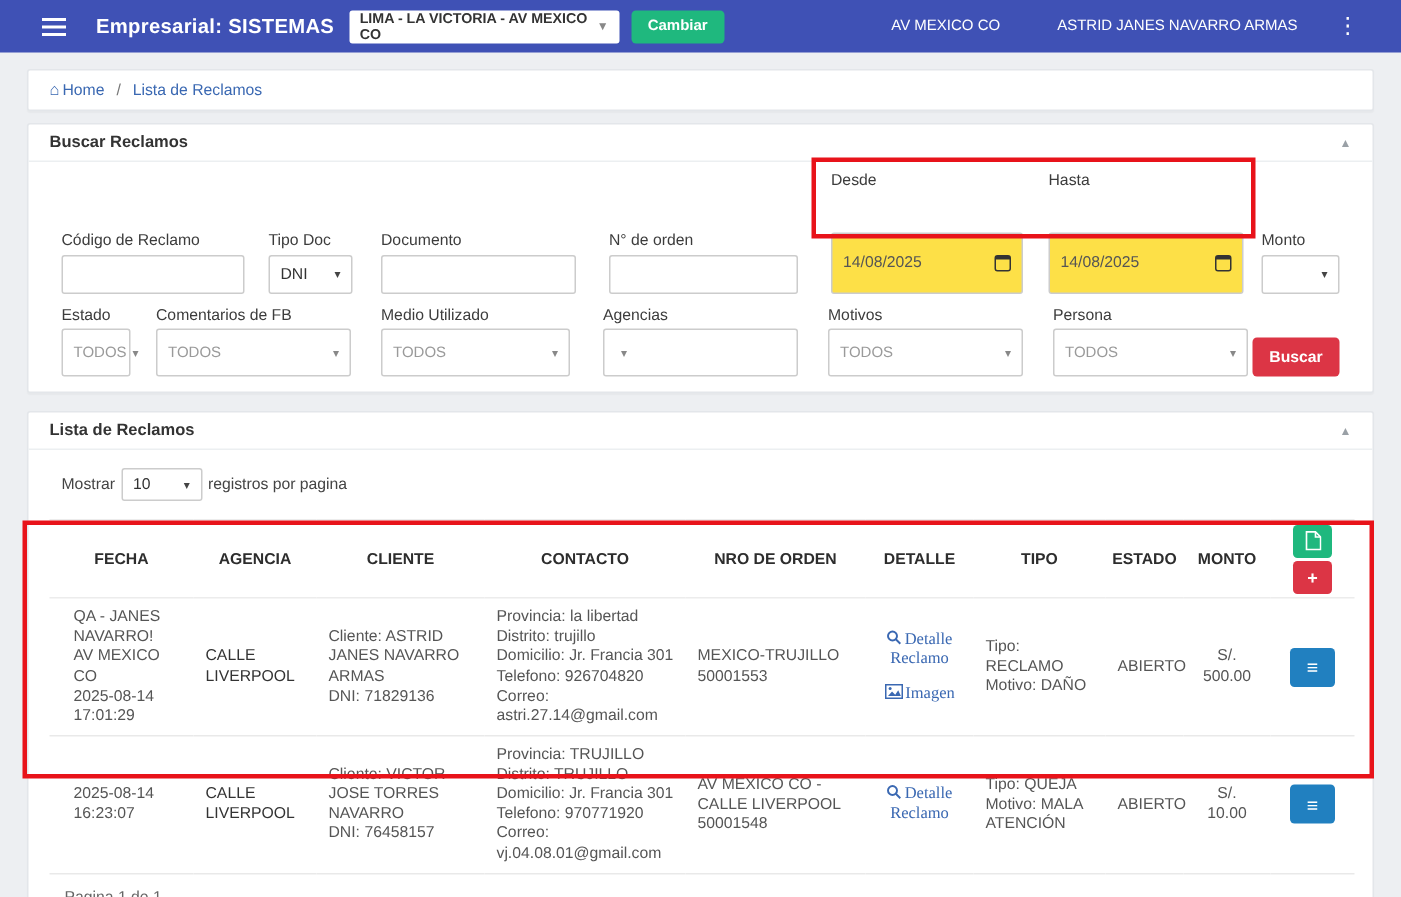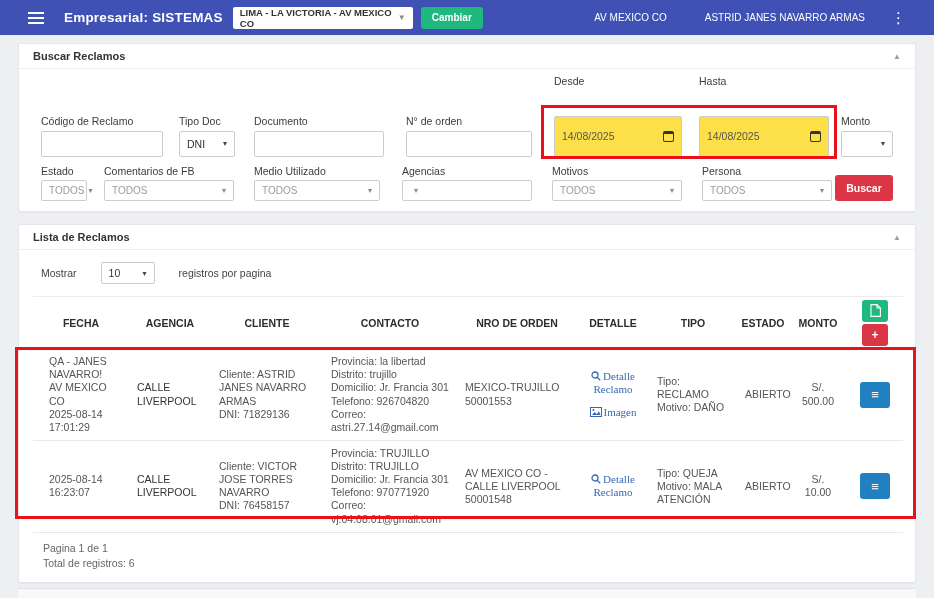--- a/index.html
+++ b/index.html
@@ -33,37 +33,37 @@
   .home-ico { font-size:11px; margin-right:2px; }
   
   .filter-card { margin-top:8px; }
   .filter-body { padding:6px 22px 10px; }
   .frow { display:flex; align-items:flex-end; }
   .frow2 { margin-top:8px; }
   .fgroup label { display:block; font-size:10.5px; color:#3c3c3c; margin-bottom:3px; line-height:1.2; }
   .tin { width:100%; height:26px; border:1px solid #ccc; border-radius:2px; font-size:10.5px; padding:0 6px; color:#333; font-family:inherit; }
   .sel { border:1px solid #ccc; border-radius:2px; background:#fff; display:flex; align-items:center; justify-content:space-between; padding:0 7px; cursor:pointer; }
   .sel .caret { color:#888; font-size:8px; margin-left:4px; }
-  .sel-sm { height:21px; font-size:10px; color:#9a9a9a; }
+  .sel-sm { height:32px; font-size:10px; color:#9a9a9a; }
   .sel-nat { height:26px; font-size:10.5px; color:#333; }
   .sel-nat .caret { color:#444; }
   .date-in { height:41px; border:1px solid #ccc; border-radius:2px; display:flex; align-items:center; justify-content:space-between; padding:0 7px; font-size:10.5px; color:#555; cursor:pointer; background:#fde047;margin-top:28px; }
   .cal-ico { width:11px; height:11px; border:1px solid #333; border-top-width:3px; border-radius:2px; }
   .w-codigo{width:122px;margin-right:16px}.w-tipodoc{width:56px;margin-right:19px}
   .w-doc{width:130px;margin-right:22px}.w-orden{width:126px;margin-right:22px}
   .w-desde{width:128px;margin-right:17px}.w-hasta{width:130px}
   .w-monto{width:52px;margin-left:auto}
   .w-estado{width:46px;margin-right:17px}.w-fb{width:130px;margin-right:20px}
   .w-medio{width:126px;margin-right:22px}.w-agencias{width:130px;margin-right:20px}
   .w-motivos{width:130px;margin-right:20px}.w-persona{width:130px}
   .btn-buscar { margin-left:auto; height:26px; width:58px; background:#dc3545; border:none; border-radius:3px; color:#fff; font-size:10.5px; font-weight:bold; cursor:pointer; }
   
   .table-card { margin-top:12px; }
   .list-controls { padding:12px 22px 0; display:flex; align-items:center; font-size:10.5px; color:#444; }
-  .mostrar-select { width:54px; height:22px; margin:0 24px; font-size:10.5px; color:#333; }
+  .mostrar-select { width:54px; height:22px; margin:0 4px; font-size:10.5px; color:#333; }
   .table-wrap { padding:12px 14px 0; }
   table { width:100%; border-collapse:collapse; table-layout:fixed; }
   thead th { height:52px; font-size:10.5px; font-weight:bold; color:#2d2d2d; text-align:center; vertical-align:middle; border-top:1px solid #ececec; border-bottom:1px solid #ececec; }
   tbody td { padding:6px 8px; vertical-align:middle; font-size:10.5px; color:#555; line-height:1.25; }
   tbody tr.r1 { height:88px; }
   tbody tr.r2 { height:84px; border-top:1px solid #e9e9e9; }
   tbody tr.r2 td { border-bottom:1px solid #e9e9e9; }
   .pre { white-space:pre-line; }
   .cell-fecha { padding-left:16px; }
   .cell-agencia { font-weight:normal; color:#333; }
@@ -106,20 +106,25 @@
   <button class="btn-cambiar">Cambiar</button>
   <span class="topbar-right">
     <span class="tb-agency">AV MEXICO CO</span>
     <span>ASTRID JANES NAVARRO ARMAS</span>
     <span class="dots">⋮</span>
   </span>
 </header>
 
 <div class="main">
 
+  <div class="card breadcrumb-card">
+    <a class="bc-link"><span class="home-ico">⌂</span><span>Home</span></a>
+    <span class="bc-sep">/</span>
+    <a class="bc-link">Lista de Reclamos</a>
+  </div>
 
   <div class="card filter-card">
     <div class="card-header">
       <span>Buscar Reclamos</span>
       <span class="chev">▲</span>
     </div>
     <div class="filter-body">
       <div class="frow">
         <div class="fgroup w-codigo">
           <label>Código de Reclamo</label>

